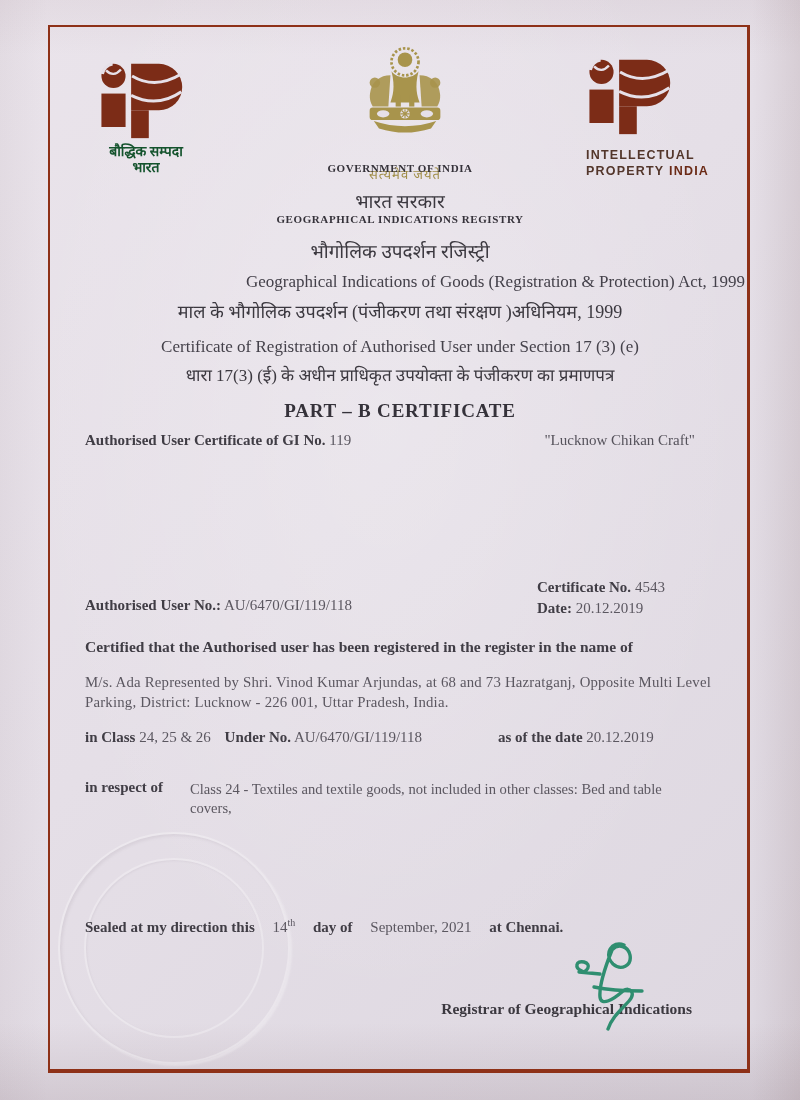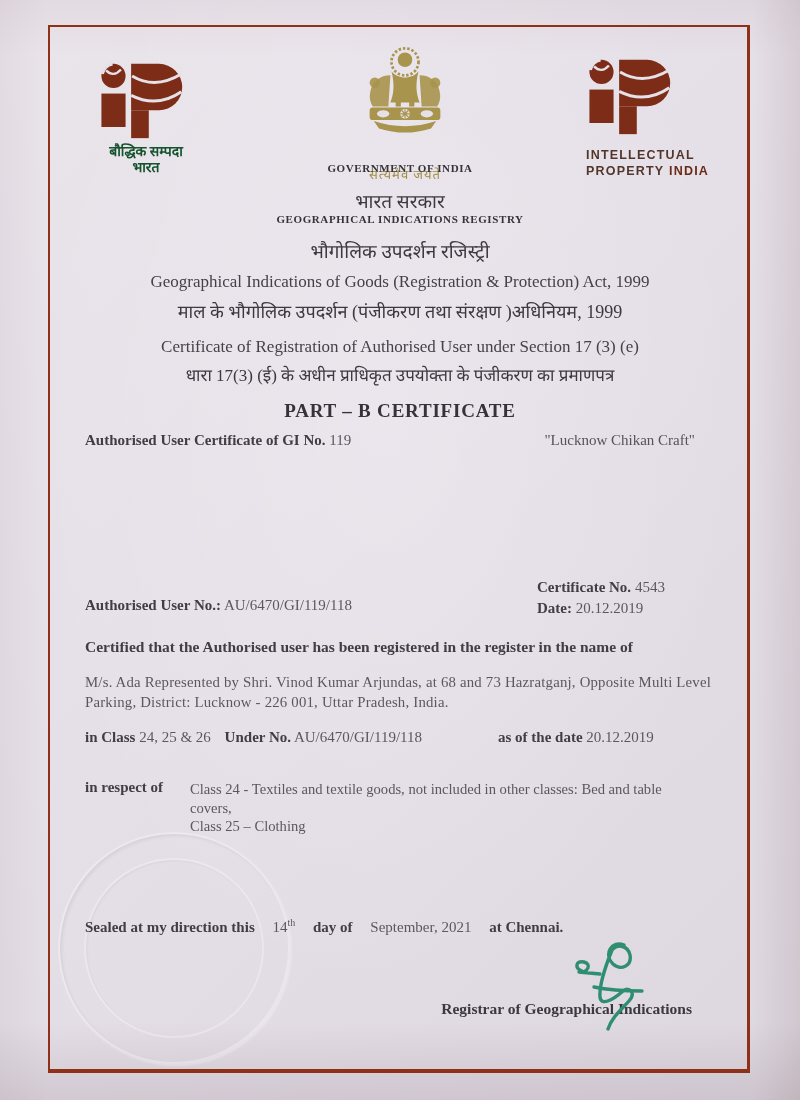--- a/index.html
+++ b/index.html
@@ -130,21 +130,21 @@
   <div class="cap-en">
     <div>INTELLECTUAL</div>
     <div><span>PROPERTY</span>&nbsp;<b>INDIA</b></div>
   </div>
 </div>
 
 <div class="center-line en-bold" style="top:162px;">GOVERNMENT OF INDIA</div>
 <div class="center-line hi-line" style="top:188px; font-size:19px;">भारत सरकार</div>
 <div class="center-line en-bold" style="top:213px;">GEOGRAPHICAL INDICATIONS REGISTRY</div>
 <div class="center-line hi-line" style="top:238px; font-size:19px;">भौगोलिक उपदर्शन रजिस्ट्री</div>
-<div class="center-line en-reg" style="top:272px;">Geographical Indications of Goods (Registration &amp; Protection) Act, 1999</div>
+<div class="center-line en-reg" style="top:272px;text-align:right;">Geographical Indications of Goods (Registration &amp; Protection) Act, 1999</div>
 <div class="center-line hi-line" style="top:299px;">माल के भौगोलिक उपदर्शन (पंजीकरण तथा संरक्षण )अधिनियम, 1999</div>
 <div class="center-line en-reg" style="top:337px;">Certificate of Registration of Authorised User under Section 17 (3) (e)</div>
 <div class="center-line hi-line" style="top:363px; font-size:17px;">धारा 17(3) (ई) के अधीन प्राधिकृत उपयोक्ता के पंजीकरण का प्रमाणपत्र</div>
 <div class="center-line part-b" style="top:400px;">PART – B CERTIFICATE</div>
 
 <div class="row gi-row">
   <span class="lbl">Authorised User Certificate of GI No.</span>
   <span class="val">119</span>
   <span class="gi-name">"Lucknow Chikan Craft"</span>
 </div>
@@ -176,21 +176,20 @@
   <span class="val">AU/6470/GI/119/118</span>
   <span class="asof">
     <span class="lbl">as of the date</span>
     <span class="val">20.12.2019</span>
   </span>
 </div>
 
 <div class="row respect-label lbl">in respect of</div>
 <div class="row respect-items">
   <div>Class 24 - Textiles and textile goods, not included in other classes: Bed and table covers,</div>
-  <div>Class 25 – Clothing</div>
 </div>
 
 <div class="row sealed-row">
   <span class="lbl sp">Sealed at my direction this</span>
   <span class="val sp"><span>14</span><sup>th</sup></span>
   <span class="lbl sp">day of</span>
   <span class="val sp">September, 2021</span>
   <span class="lbl">at Chennai.</span>
 </div>
 

